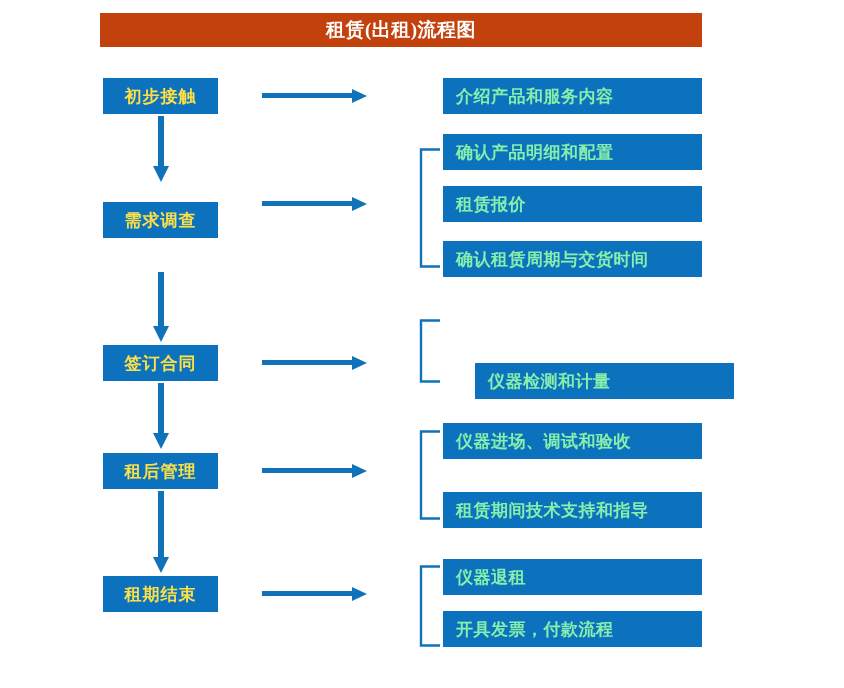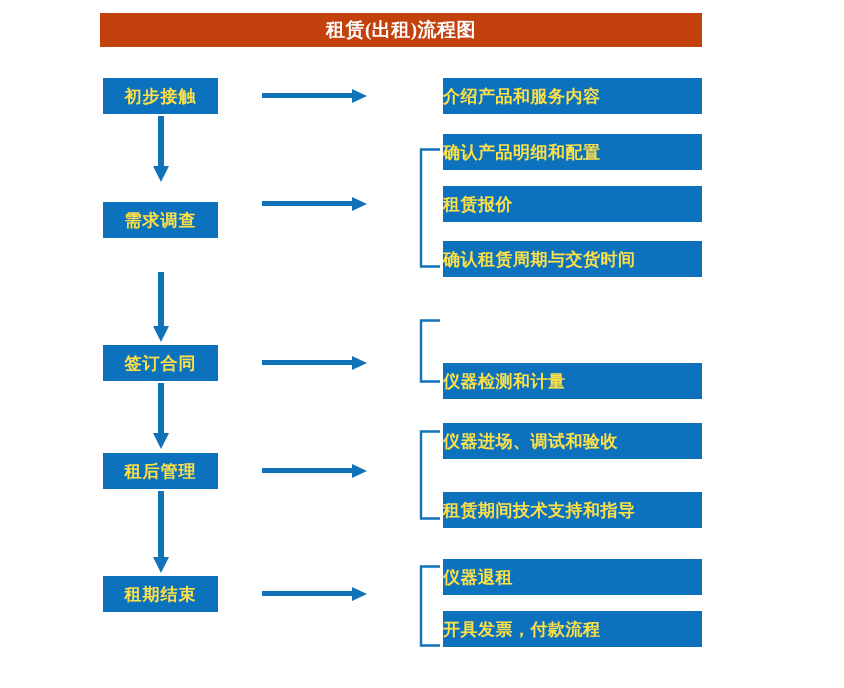--- a/index.html
+++ b/index.html
@@ -52,25 +52,26 @@
     letter-spacing: 1px;
   }
 
   
   .detail-box {
     position: absolute;
     left: 443px;
     width: 259px;
     height: 36px;
     background: #0c72bd;
-    color: #fde047;
+    color: #86efac;
     font-size: 17px;
     font-weight: bold;
     display: flex;
     align-items: center;
+    padding-left: 13px;
     box-sizing: border-box;
     letter-spacing: 0.5px;
   }
 
   
   .h-arrow {
     position: absolute;
     left: 262px;
     width: 106px;
     height: 18px;
@@ -181,19 +182,19 @@
   <div class="bracket" style="top:565px; height:82px;">
     <svg class="bracket-svg" viewBox="0 0 22 82" preserveAspectRatio="none">
       <path d="M 21 1.5 L 2 1.5 L 2 80.5 L 21 80.5" fill="none" stroke="#1072b8" stroke-width="2.4"></path>
     </svg>
   </div>
 
   <div class="detail-box" style="top:78px;">介绍产品和服务内容</div>
   <div class="detail-box" style="top:134px;">确认产品明细和配置</div>
   <div class="detail-box" style="top:186px;">租赁报价</div>
   <div class="detail-box" style="top:241px;">确认租赁周期与交货时间</div>
-  <div class="detail-box" style="top:363px;">仪器检测和计量</div>
+  <div class="detail-box" style="top:363px;margin-left:32px;">仪器检测和计量</div>
   <div class="detail-box" style="top:423px;">仪器进场、调试和验收</div>
   <div class="detail-box" style="top:492px;">租赁期间技术支持和指导</div>
   <div class="detail-box" style="top:559px;">仪器退租</div>
   <div class="detail-box" style="top:611px;">开具发票，付款流程</div>
 
 </div>
 
 </body></html>

